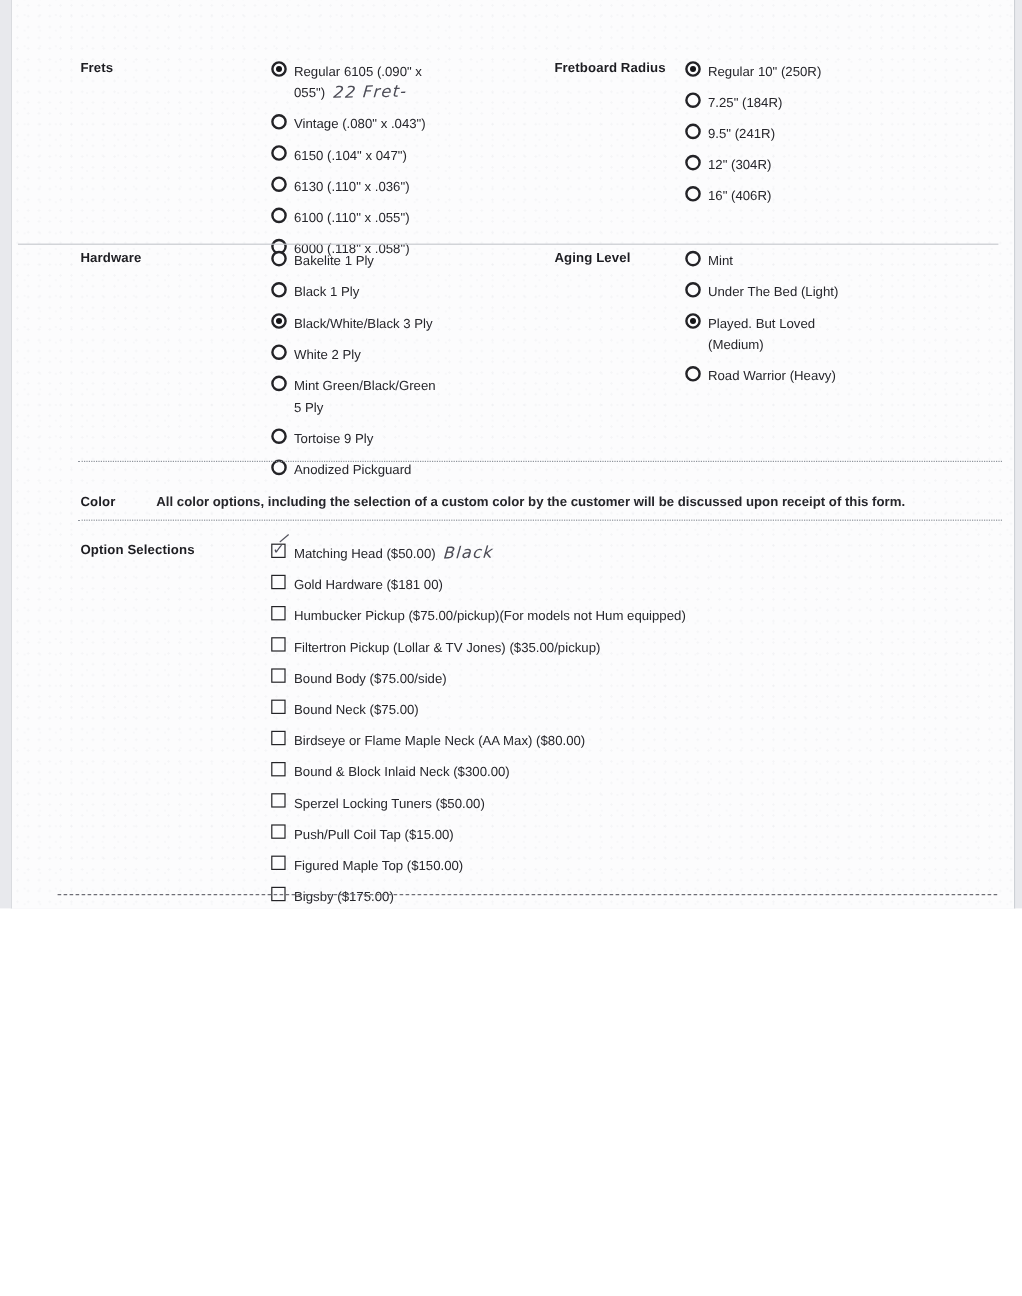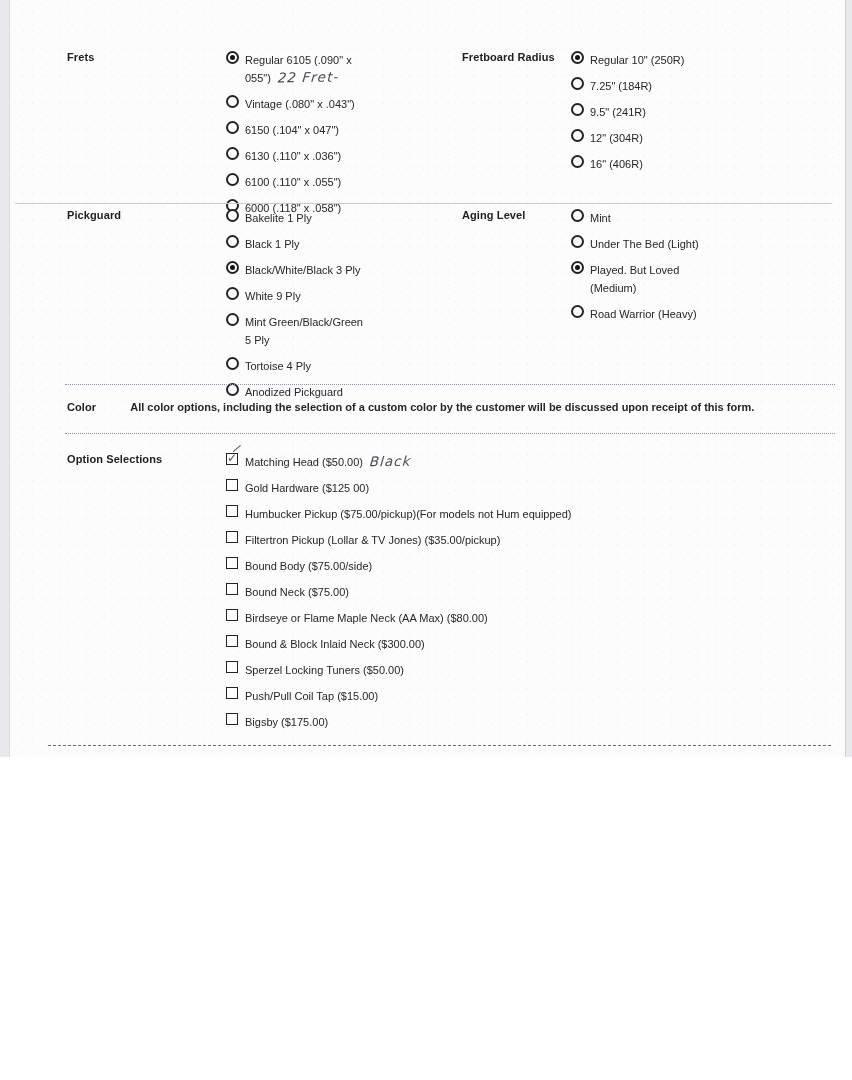--- a/index.html
+++ b/index.html
@@ -69,21 +69,21 @@
     transform:skewX(-6deg) rotate(-1deg);
   }
   .divider {
     position:absolute; top:203px; left:5px; right:13px;
     border-top:1px solid #c7cacf;
   }
   .dotted { position:absolute; left:55px; right:10px; border-top:1px dotted #8e939b; }
   .dotted.d1 { top:384px; }
   .dotted.d2 { top:433px; }
   .color-row {
-    position:absolute; top:400px; left:57px; right:20px;
+    position:absolute; top:412px; left:57px; right:20px;
     display:flex; align-items:flex-start;
   }
   .color-note { font-size:11px; line-height:14px; color:#26262b; margin-left:34px;font-weight:bold; }
   .dashed {
     position:absolute; top:745px; left:38px; right:14px;
     border-top:1px dashed #6e6e76;
   }
 </style>
 </head>
 <body>
@@ -141,46 +141,46 @@
           <div class="opt-row">
             <span class="radio"></span>
             <div class="opt-text"><span class="opt-label">16" (406R)</span></div>
           </div>
         </div>
     </div>
 
     <div class="divider"></div>
 
     <div class="section sec-2">
-      <div class="flabel pos-l1">Pickguard</div>
+      <div class="flabel pos-l1">Hardware</div>
       <div class="pos-o1">
           <div class="opt-row">
             <span class="radio"></span>
             <div class="opt-text"><span class="opt-label">Bakelite 1 Ply</span></div>
           </div>
           <div class="opt-row">
             <span class="radio"></span>
             <div class="opt-text"><span class="opt-label">Black 1 Ply</span></div>
           </div>
           <div class="opt-row">
             <span class="radio on"></span>
             <div class="opt-text"><span class="opt-label">Black/White/Black 3 Ply</span></div>
           </div>
           <div class="opt-row">
             <span class="radio"></span>
-            <div class="opt-text"><span class="opt-label">White 9 Ply</span></div>
+            <div class="opt-text"><span class="opt-label">White 2 Ply</span></div>
           </div>
           <div class="opt-row">
             <span class="radio"></span>
             <div class="opt-text"><span class="opt-label">Mint Green/Black/Green
 5 Ply</span></div>
           </div>
           <div class="opt-row">
             <span class="radio"></span>
-            <div class="opt-text"><span class="opt-label">Tortoise 4 Ply</span></div>
+            <div class="opt-text"><span class="opt-label">Tortoise 9 Ply</span></div>
           </div>
           <div class="opt-row">
             <span class="radio"></span>
             <div class="opt-text"><span class="opt-label">Anodized Pickguard</span></div>
           </div>
         </div>
       <div class="flabel pos-l2">Aging Level</div>
       <div class="pos-o2">
           <div class="opt-row">
             <span class="radio"></span>
@@ -216,21 +216,21 @@
       <div class="pos-o1 wide">
           <div class="opt-row">
             <span class="checkbox on">
               <span class="tick">✓</span>
               <span class="tick-tail"></span>
             </span>
             <div class="opt-text"><span class="opt-label">Matching Head ($50.00)</span><span class="hand">Black</span></div>
           </div>
           <div class="opt-row">
             <span class="checkbox"></span>
-            <div class="opt-text"><span class="opt-label">Gold Hardware ($125 00)</span></div>
+            <div class="opt-text"><span class="opt-label">Gold Hardware ($181 00)</span></div>
           </div>
           <div class="opt-row">
             <span class="checkbox"></span>
             <div class="opt-text"><span class="opt-label">Humbucker Pickup ($75.00/pickup)(For models not Hum equipped)</span></div>
           </div>
           <div class="opt-row">
             <span class="checkbox"></span>
             <div class="opt-text"><span class="opt-label">Filtertron Pickup (Lollar &amp; TV Jones) ($35.00/pickup)</span></div>
           </div>
           <div class="opt-row">
@@ -249,20 +249,24 @@
             <span class="checkbox"></span>
             <div class="opt-text"><span class="opt-label">Bound &amp; Block Inlaid Neck ($300.00)</span></div>
           </div>
           <div class="opt-row">
             <span class="checkbox"></span>
             <div class="opt-text"><span class="opt-label">Sperzel Locking Tuners ($50.00)</span></div>
           </div>
           <div class="opt-row">
             <span class="checkbox"></span>
             <div class="opt-text"><span class="opt-label">Push/Pull Coil Tap ($15.00)</span></div>
+          </div>
+          <div class="opt-row">
+            <span class="checkbox"></span>
+            <div class="opt-text"><span class="opt-label">Figured Maple Top ($150.00)</span></div>
           </div>
           <div class="opt-row">
             <span class="checkbox"></span>
             <div class="opt-text"><span class="opt-label">Bigsby ($175.00)</span></div>
           </div>
         </div>
     </div>
 
     <div class="dashed"></div>
 

